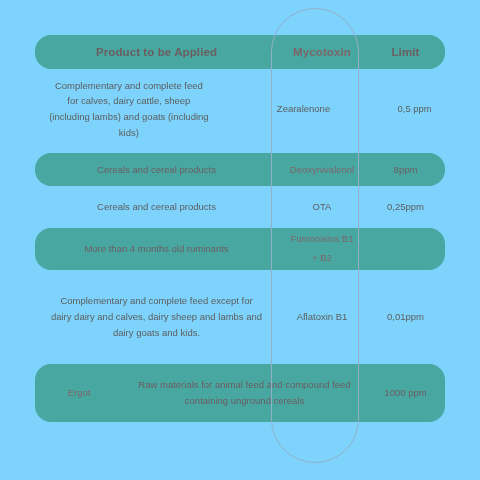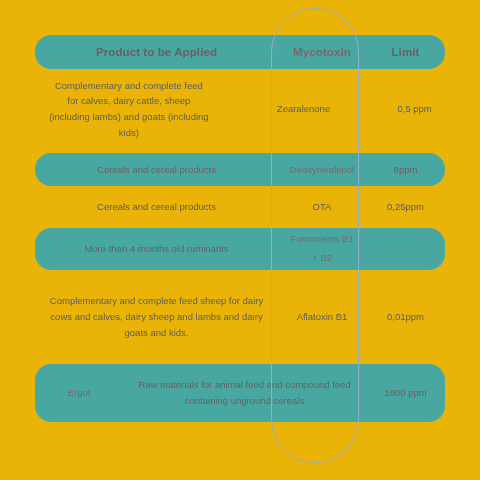--- a/index.html
+++ b/index.html
@@ -14,21 +14,21 @@
     font-family: "Liberation Sans", sans-serif;
     position: relative;
   }
 
   #page-root {
     position: absolute;
     left: 0;
     top: 0;
     width: 480px;
     height: 480px;
-    background: #eab308;
+    background: #7dd3fc;
   }
 
   
   .column-highlight {
     position: absolute;
     left: 271px;
     top: 8px;
     width: 88px;
     height: 455px;
     border: 1px solid #93afc9;
@@ -153,21 +153,21 @@
 
     <div class="row data teal row-4">
       <div class="cell cell-product">More than 4 months old ruminants</div>
       <div class="cell cell-mycotoxin two-line">
         <div>Fumonisins B1</div>
         <div>+ B2</div>
       </div>
     </div>
 
     <div class="row data plain row-5">
-      <div class="cell cell-product">Complementary and complete feed sheep for dairy cows and calves, dairy sheep and lambs and dairy goats and kids.</div>
+      <div class="cell cell-product">Complementary and complete feed except for dairy dairy and calves, dairy sheep and lambs and dairy goats and kids.</div>
       <div class="cell cell-mycotoxin">Aflatoxin B1</div>
       <div class="cell cell-limit">0,01ppm</div>
     </div>
 
     <div class="row data teal row-6">
       <div class="cell cell-mycotoxin">Ergot</div>
       <div class="cell cell-product">Raw materials for animal feed and compound feed containing unground cereals</div>
       <div class="cell cell-limit">1000 ppm</div>
     </div>
 

